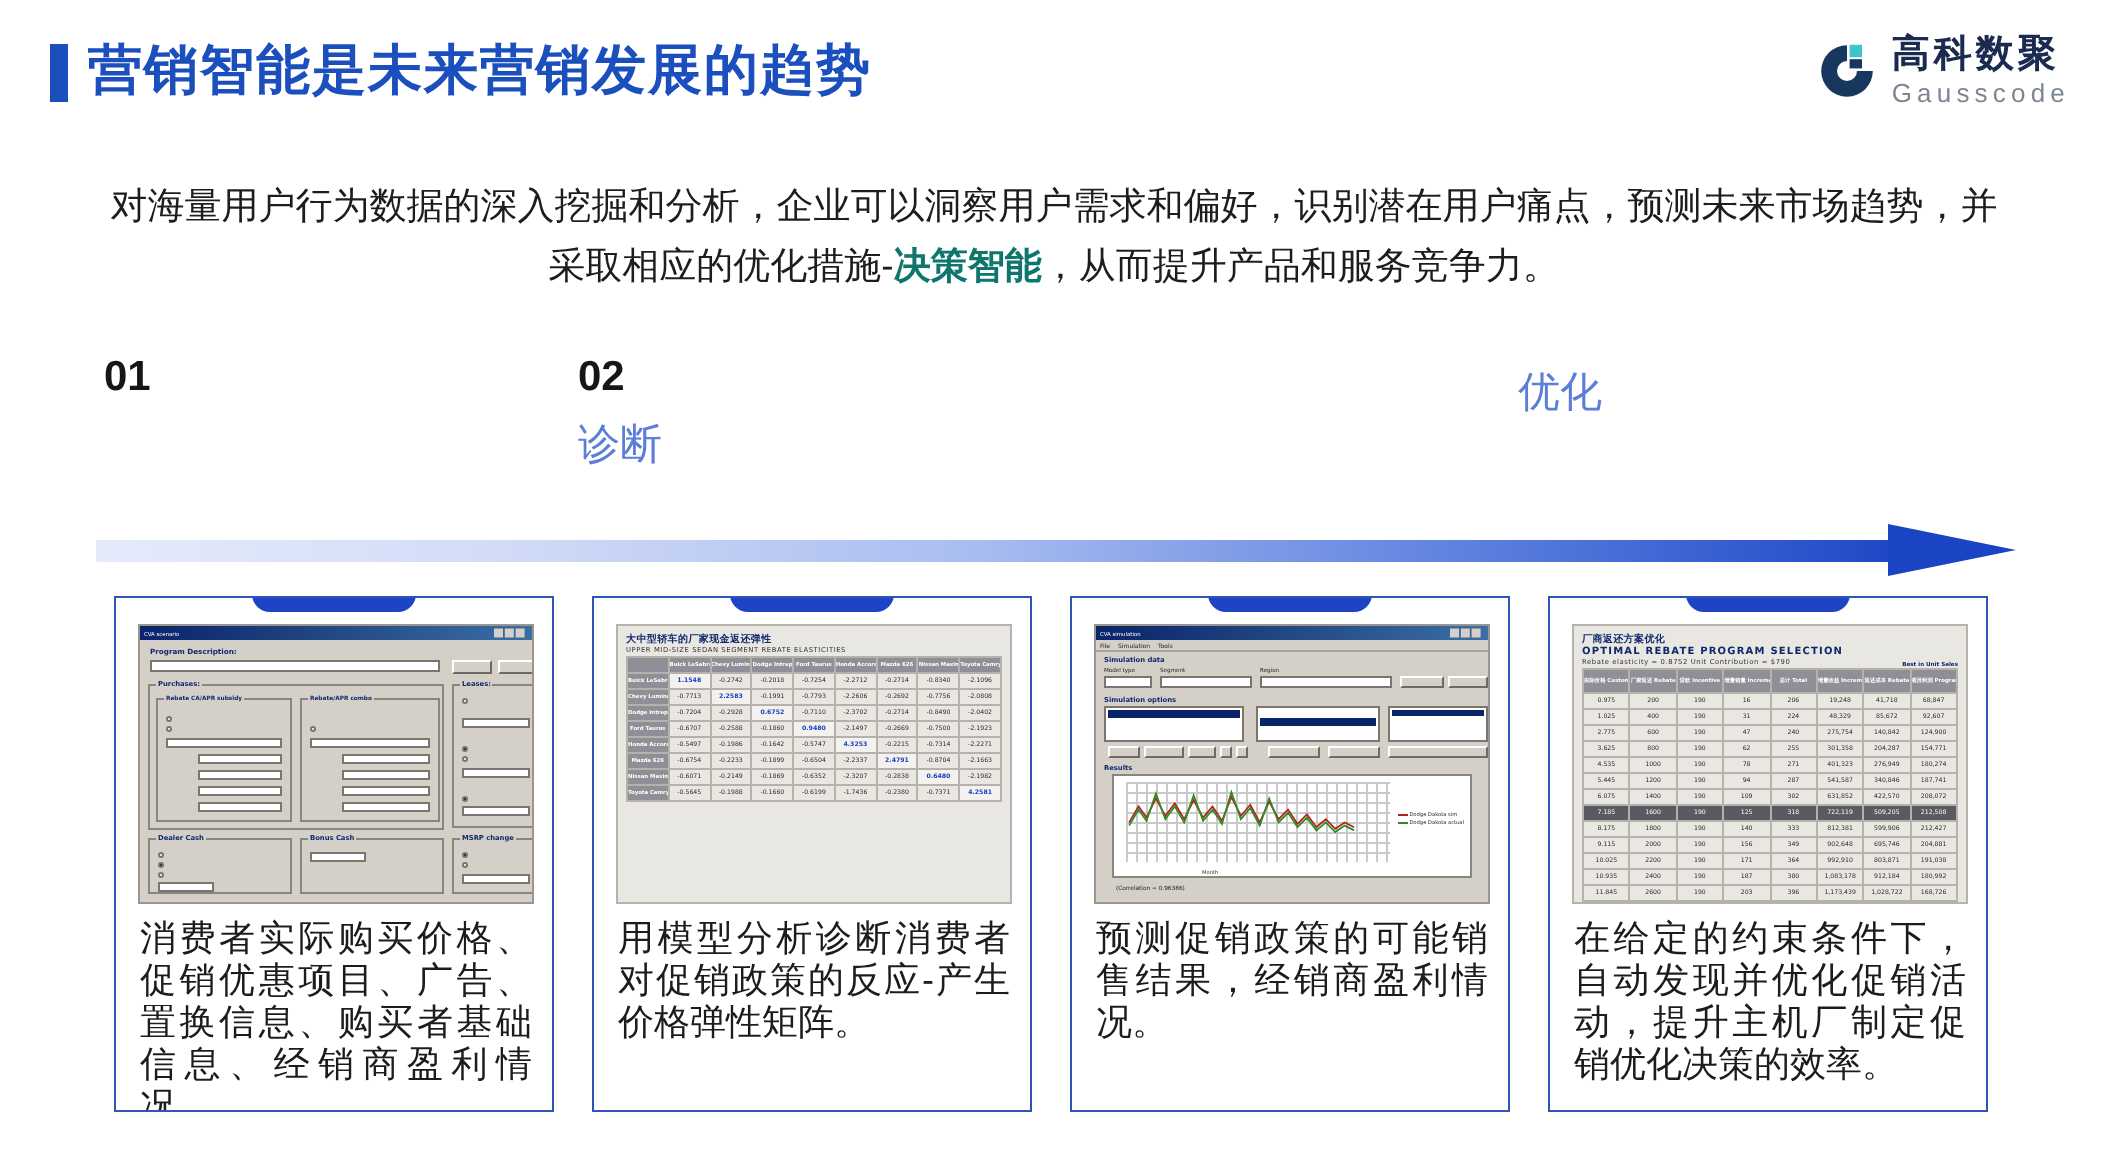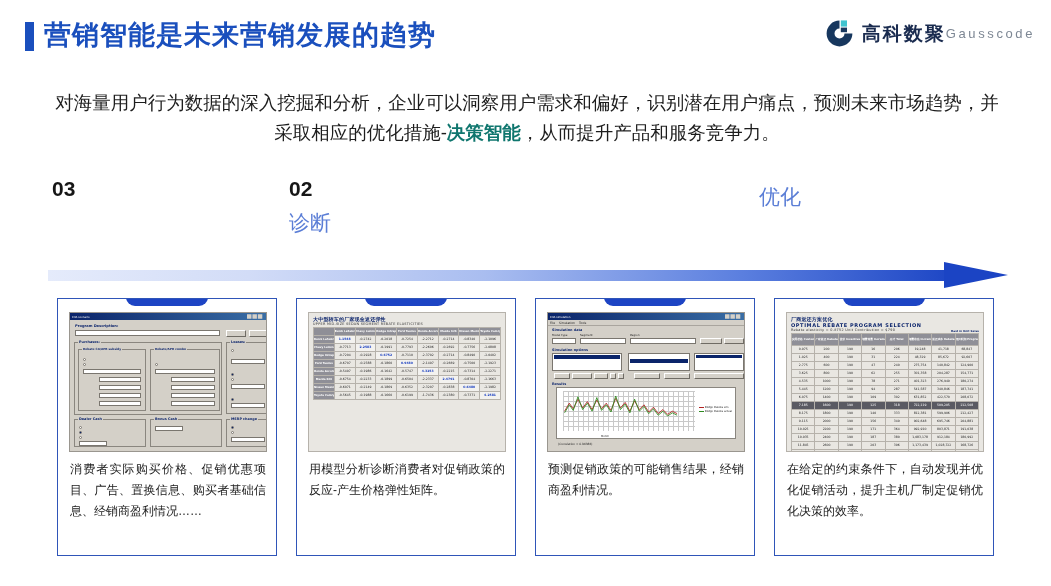--- a/index.html
+++ b/index.html
@@ -47,21 +47,21 @@
     right: 16px; top: 18px;
     display: flex;
     align-items: center;
     gap: 7px;
   }
   .logo-mark {
     width: 31px; height: 31px;
     position: relative;
     flex: 0 0 auto;
   }
-  .logo-text { display: flex; line-height: 1; }
+  .logo-text { display: flex; flex-direction: column; line-height: 1; }
   .logo-cn {
     font-size: 19px;
     font-weight: bold;
     color: #1a2b4f;
     letter-spacing: 2px;
     white-space: nowrap;
   }
   .logo-en {
     font-size: 13px;
     color: #7d8794;
@@ -267,21 +267,21 @@
   .legendbox {
     position: absolute; right: 3px; top: 18px;
     font-size: 2.6px; color: #222; line-height: 4px;
   }
   .legendbox i { display:inline-block; width:5px; height:1.5px; vertical-align: middle; margin-right:1px; }
 
   .caption {
     position: absolute;
     left: 12px; top: 160px;
     width: 196px;
-    font-size: 12px;
+    font-size: 18px;
     line-height: 21px;
     color: #1c1c1c;
     text-align: justify;
   }
 </style>
 </head>
 <body>
 
 <div class="slide">
 
@@ -301,21 +301,21 @@
         <div class="logo-cn">高科数聚</div>
         <div class="logo-en">Gausscode</div>
       </div>
     </div>
   </div>
 
   <div class="lead"><span>对海量用户行为数据的深入挖掘和分析，企业可以洞察用户需求和偏好，识别潜在用户痛点，预测未来市场趋势，并采取相应的优化措施-</span><span class="hl">决策智能</span><span>，从而提升产品和服务竞争力。</span></div>
 
   <div class="steps">
     <div class="step" style="left:0px">
-      <div class="step-num">03</div>
+      <div class="step-num">01</div>
     </div>
     <div class="step" style="left:237px">
       <div class="step-num">02</div>
       <div class="step-label">诊断</div>
     </div>
     <div class="step" style="left:472px">
     </div>
     <div class="step" style="left:707px">
       <div class="step-label">优化</div>
     </div>

